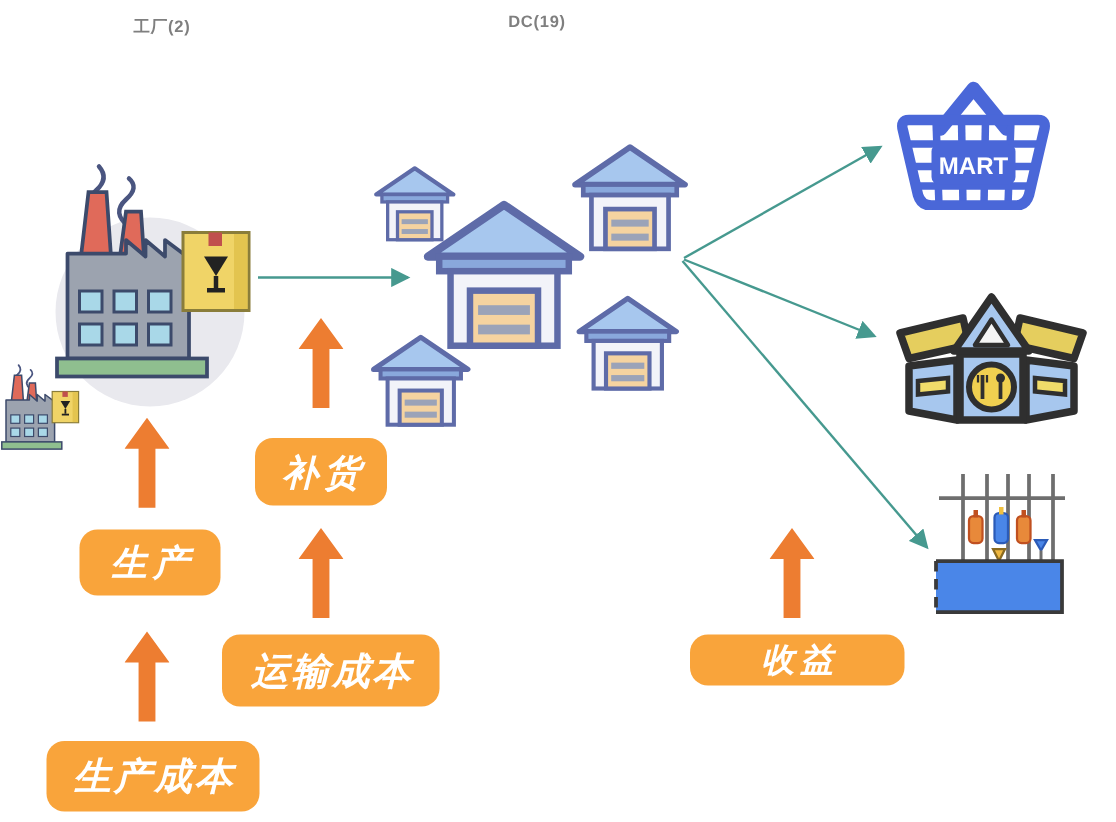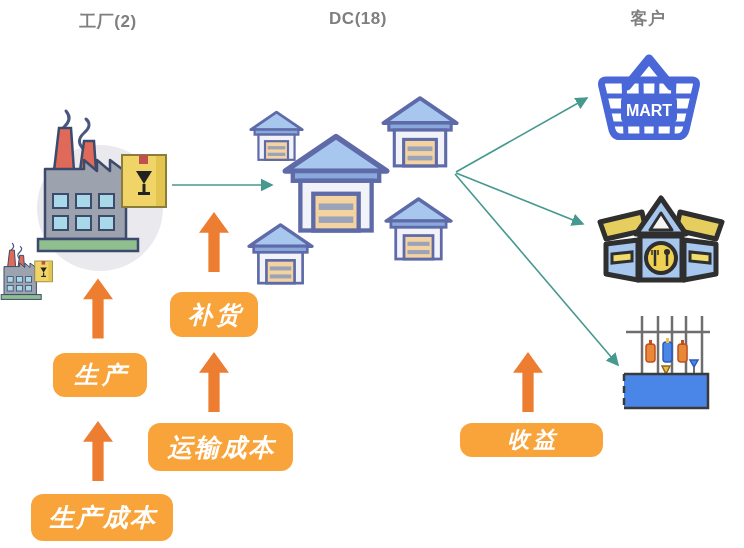--- a/index.html
+++ b/index.html
@@ -1,33 +1,32 @@
 <!DOCTYPE html>
 <html><head>
 <meta charset="utf-8">
 <style>
   html,body{margin:0;padding:0;background:#fff;}
   #canvas{position:relative;width:744px;height:548px;background:#ffffff;overflow:hidden;
           font-family:"Liberation Sans",sans-serif;}
-  .col-title{position:absolute;width:110px;text-align:center;font-size:17px;font-weight:bold;
+  .col-title{position:absolute;width:110px;text-align:center;font-size:11px;font-weight:bold;
              color:#7f7f7f;letter-spacing:0.5px;}
   .pill{position:absolute;background:#f9a43b;border-radius:12px;color:#ffffff;
         font-weight:bold;display:flex;align-items:center;justify-content:center;
         letter-spacing:4px;text-indent:4px;font-style:italic;}
   .abs{position:absolute;}
   svg{display:block;}
 </style>
 </head>
 <body>
 
 <div id="canvas">
 
   <div class="col-title" style="left:53px;top:10px;">工厂(2)</div>
-  <div class="col-title" style="left:303px;top:9px;">DC(18)</div>
-  <div class="col-title" style="left:593px;top:7px;">客户</div>
+  <div class="col-title" style="left:303px;top:9px;">DC(19)</div>
 
   <svg class="abs" style="left:0;top:0;" width="744" height="548">
     <defs>
       <marker id="tealArrow" markerWidth="9" markerHeight="8" refX="7" refY="4" orient="auto">
         <path d="M0,0 L8,4 L0,8 z" fill="#46998F"></path>
       </marker>
     </defs>
     <line x1="172" y1="185" x2="272" y2="185" stroke="#46998F" stroke-width="1.6" marker-end="url(#tealArrow)"></line>
     <line x1="456" y1="172" x2="587" y2="98" stroke="#46998F" stroke-width="1.6" marker-end="url(#tealArrow)"></line>
     <line x1="456" y1="173" x2="583" y2="224" stroke="#46998F" stroke-width="1.6" marker-end="url(#tealArrow)"></line>

